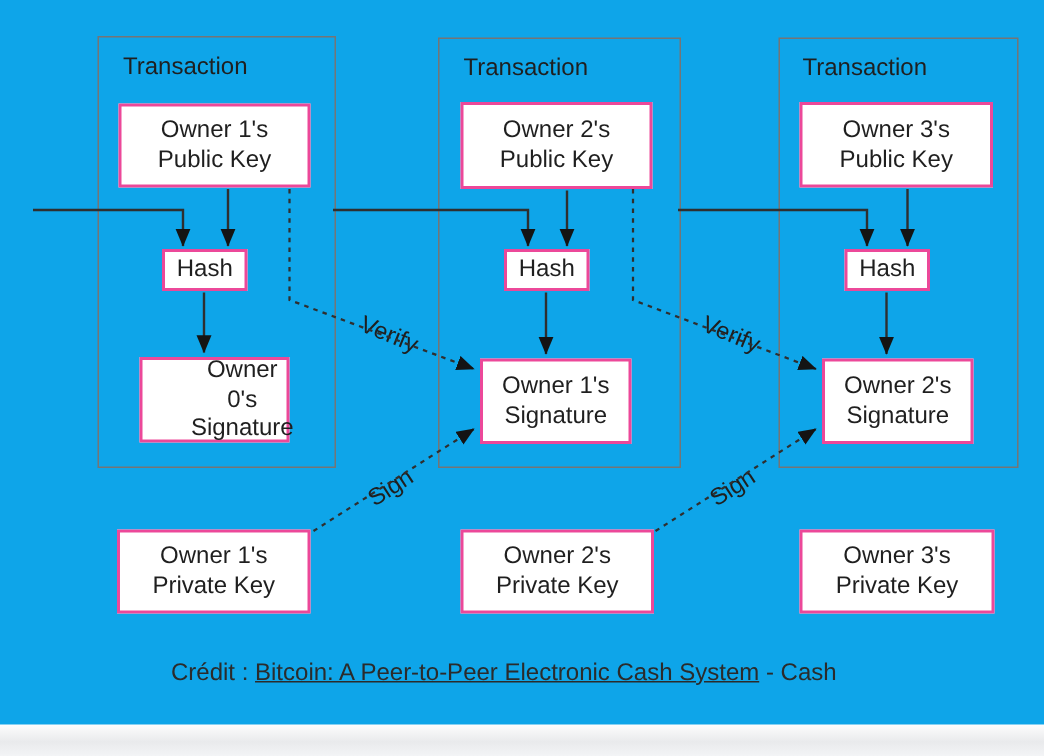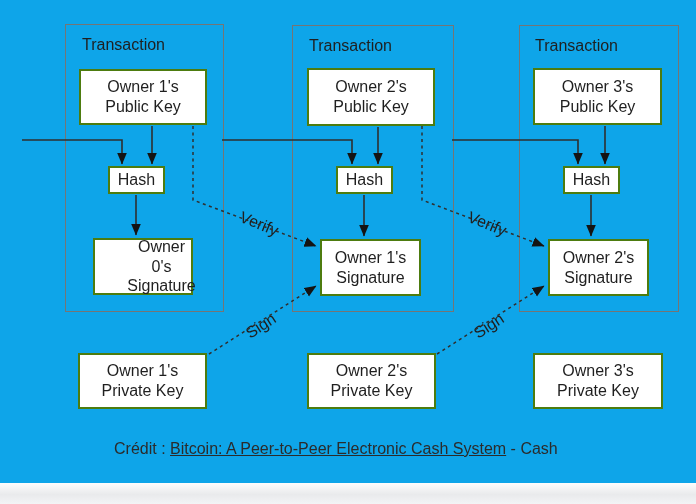--- a/index.html
+++ b/index.html
@@ -17,21 +17,21 @@
     background:transparent;
   }
   .txn-label{
     position:absolute;
     font-size:16px;
     color:#1f1f1f;
     white-space:nowrap;
   }
   .ibox{
     position:absolute;
-    border:2px solid #4d7c0f;
+    border:2px solid #ec4899;
     background:#ffffff;
     display:flex;
     align-items:center;
     justify-content:center;
     text-align:center;
     font-size:16px;
     line-height:1.22;
     white-space:pre-line;
     box-sizing:border-box;
   }

